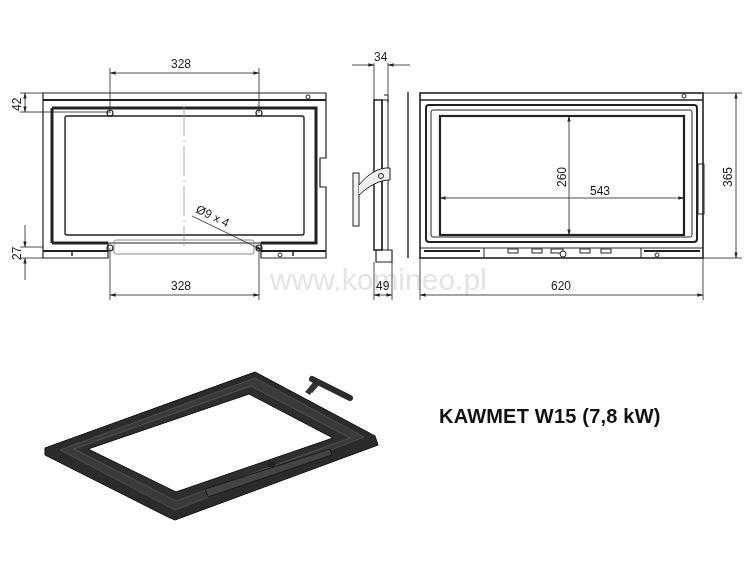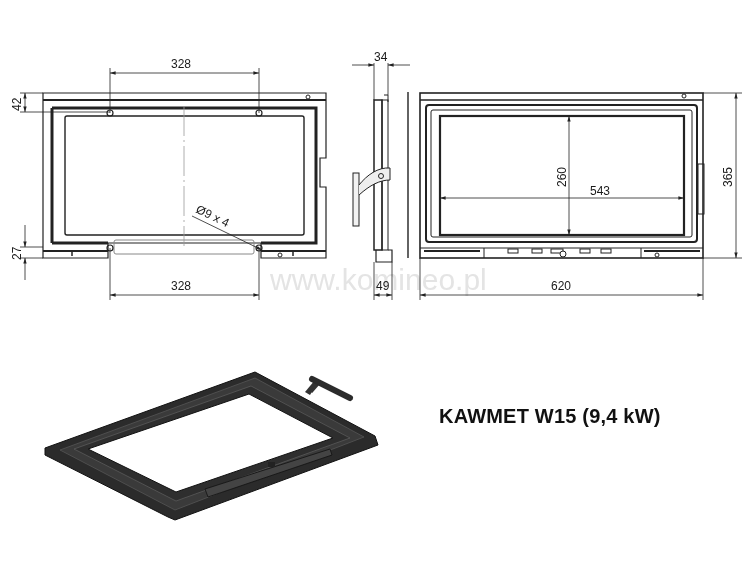--- a/index.html
+++ b/index.html
@@ -139,13 +139,13 @@
 
     <path d="M205,489 L330,449 L332,455 L208,497 Z" fill="#444" stroke="#111" stroke-width="0.8"></path>
     <rect x="268" y="462" width="7" height="5" fill="#222"></rect>
 
     <path d="M305,392 L315,380 L318,382 L310,395 Z" fill="#333"></path>
     <path d="M311,392 L318,384" stroke="#333" stroke-width="3"></path>
     <line x1="312" y1="379" x2="350" y2="398" stroke="#2b2b2b" stroke-width="6" stroke-linecap="round"></line>
   </g>
 </svg>
 
-<div class="title">KAWMET W15 (9,4 kW)</div>
+<div class="title">KAWMET W15 (7,8 kW)</div>
 
 </body></html>

